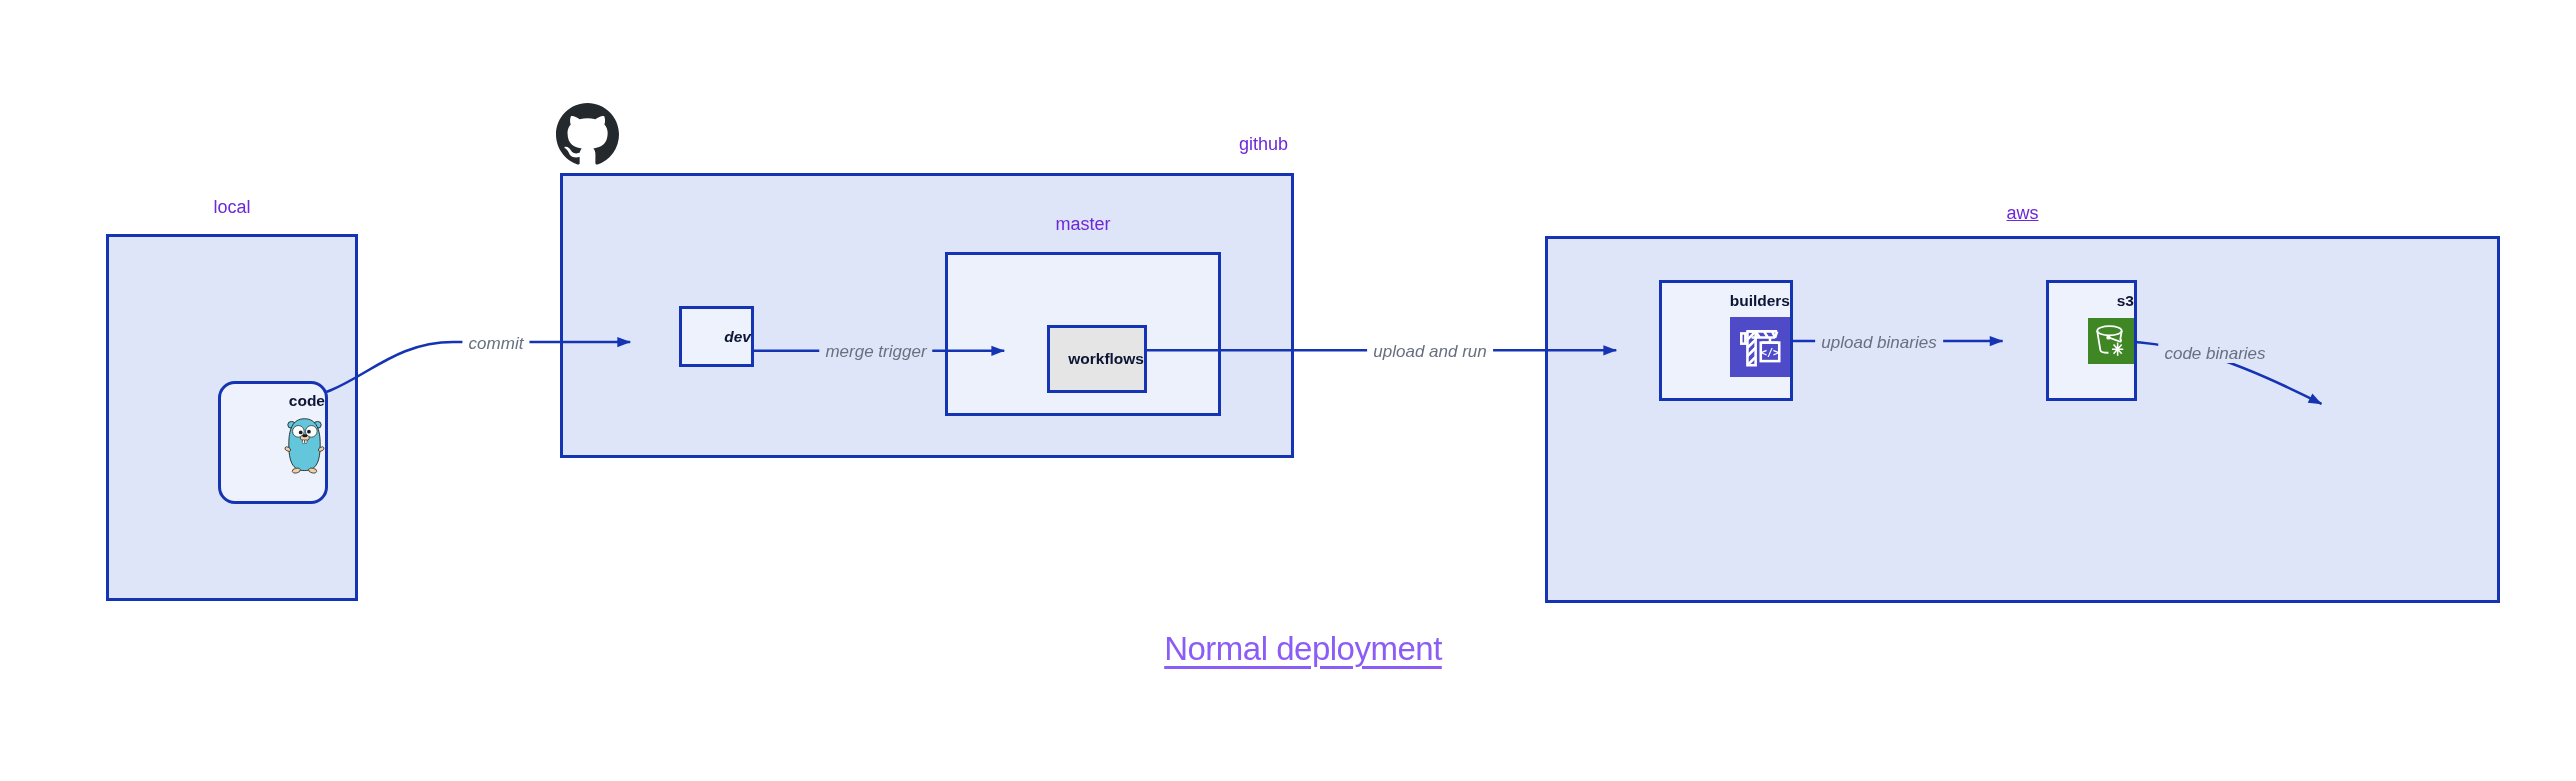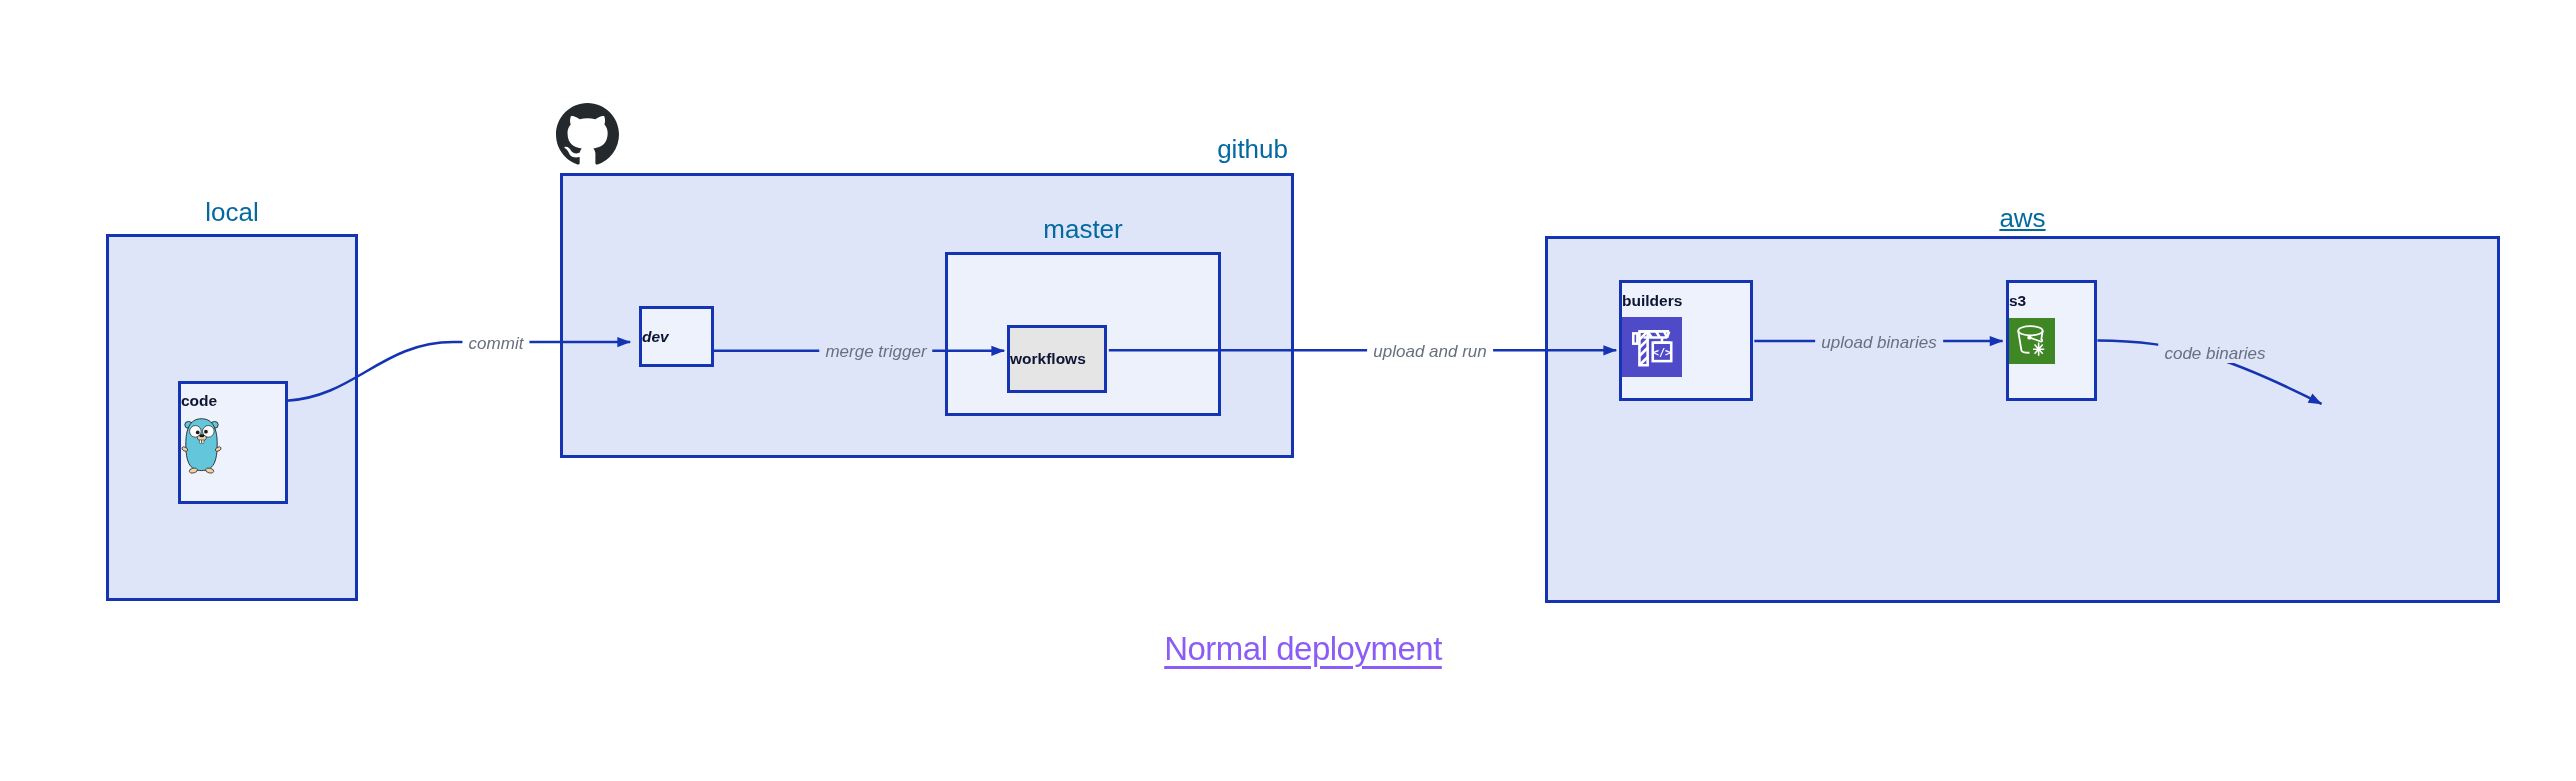--- a/index.html
+++ b/index.html
@@ -9,30 +9,30 @@
   }
   
   .group{position:absolute;box-sizing:border-box;border:3.1px solid #1434b3;z-index:1;}
   .group.outer{background:#dfe5f8;}
   .group.nested{background:#edf1fb;z-index:2;}
   #box-local  {left:106px; top:234px; width:252px;  height:367px;}
   #box-github {left:560px;top:173px; width:734px; height:285px;}
   #box-master {left:945px;top:252px; width:276px;  height:164px;}
   #box-aws    {left:1545px;top:236px; width:955px; height:367px;}
   
-  .group-label{position:absolute;font-size:26px;color:#0369a1;z-index:2;line-height:1.1;}
+  .group-label{position:absolute;font-size:18px;color:#6d28d9;z-index:2;line-height:1.1;}
   #label-local {left:106px; top:198px; width:252px; text-align:center;}
   #label-github{left:560px;top:135px; width:728px;text-align:right;}
   #label-master{left:945px;top:215px; width:276px; text-align:center;}
   #label-aws   {left:1545px;top:204px; width:955px;text-align:center;text-decoration:underline;}
   
   .node{position:absolute;box-sizing:border-box;border:3.1px solid #1434b3;background:#eef2fc;
-        display:flex;flex-direction:column;align-items:flex-start;z-index:3;}
+        display:flex;flex-direction:column;align-items:flex-end;z-index:3;margin-left:40px;}
   .node .node-label{font-size:15.5px;font-weight:bold;color:#0d1534;line-height:1.15;}
-  #node-code     {left:178px; top:381px;width:110px;height:123px;padding-top:8.2px;gap:6px;}
+  #node-code     {left:178px; top:381px;width:110px;height:123px;padding-top:8.2px;gap:6px;border-radius:17px;}
   #node-dev      {left:639px;top:306px;width:75px;height:61px;justify-content:center;font-style:italic;}
   #node-workflows{left:1007px;top:325px;width:100px;height:68px;justify-content:center;background:#e5e5e5;}
   #node-builders {left:1619px;top:280px;width:134px;height:121px;padding-top:9.3px;gap:7.2px;}
   #node-s3       {left:2006px;top:280px;width:91px;height:121px;padding-top:9.3px;gap:8.2px;}
   #node-ec2      {left:2328px;top:381px;width:99px;height:122px;padding-top:9.3px;gap:8.2px;}
   
   #connectors{position:absolute;left:0;top:0;width:2604px;height:781px;z-index:2;}
   
   .edge-label{position:absolute;transform:translate(-50%,-50%);font-style:italic;font-size:17px;
               color:#68707f;padding:1.5px 6.2px;white-space:nowrap;z-index:4;line-height:1;}

